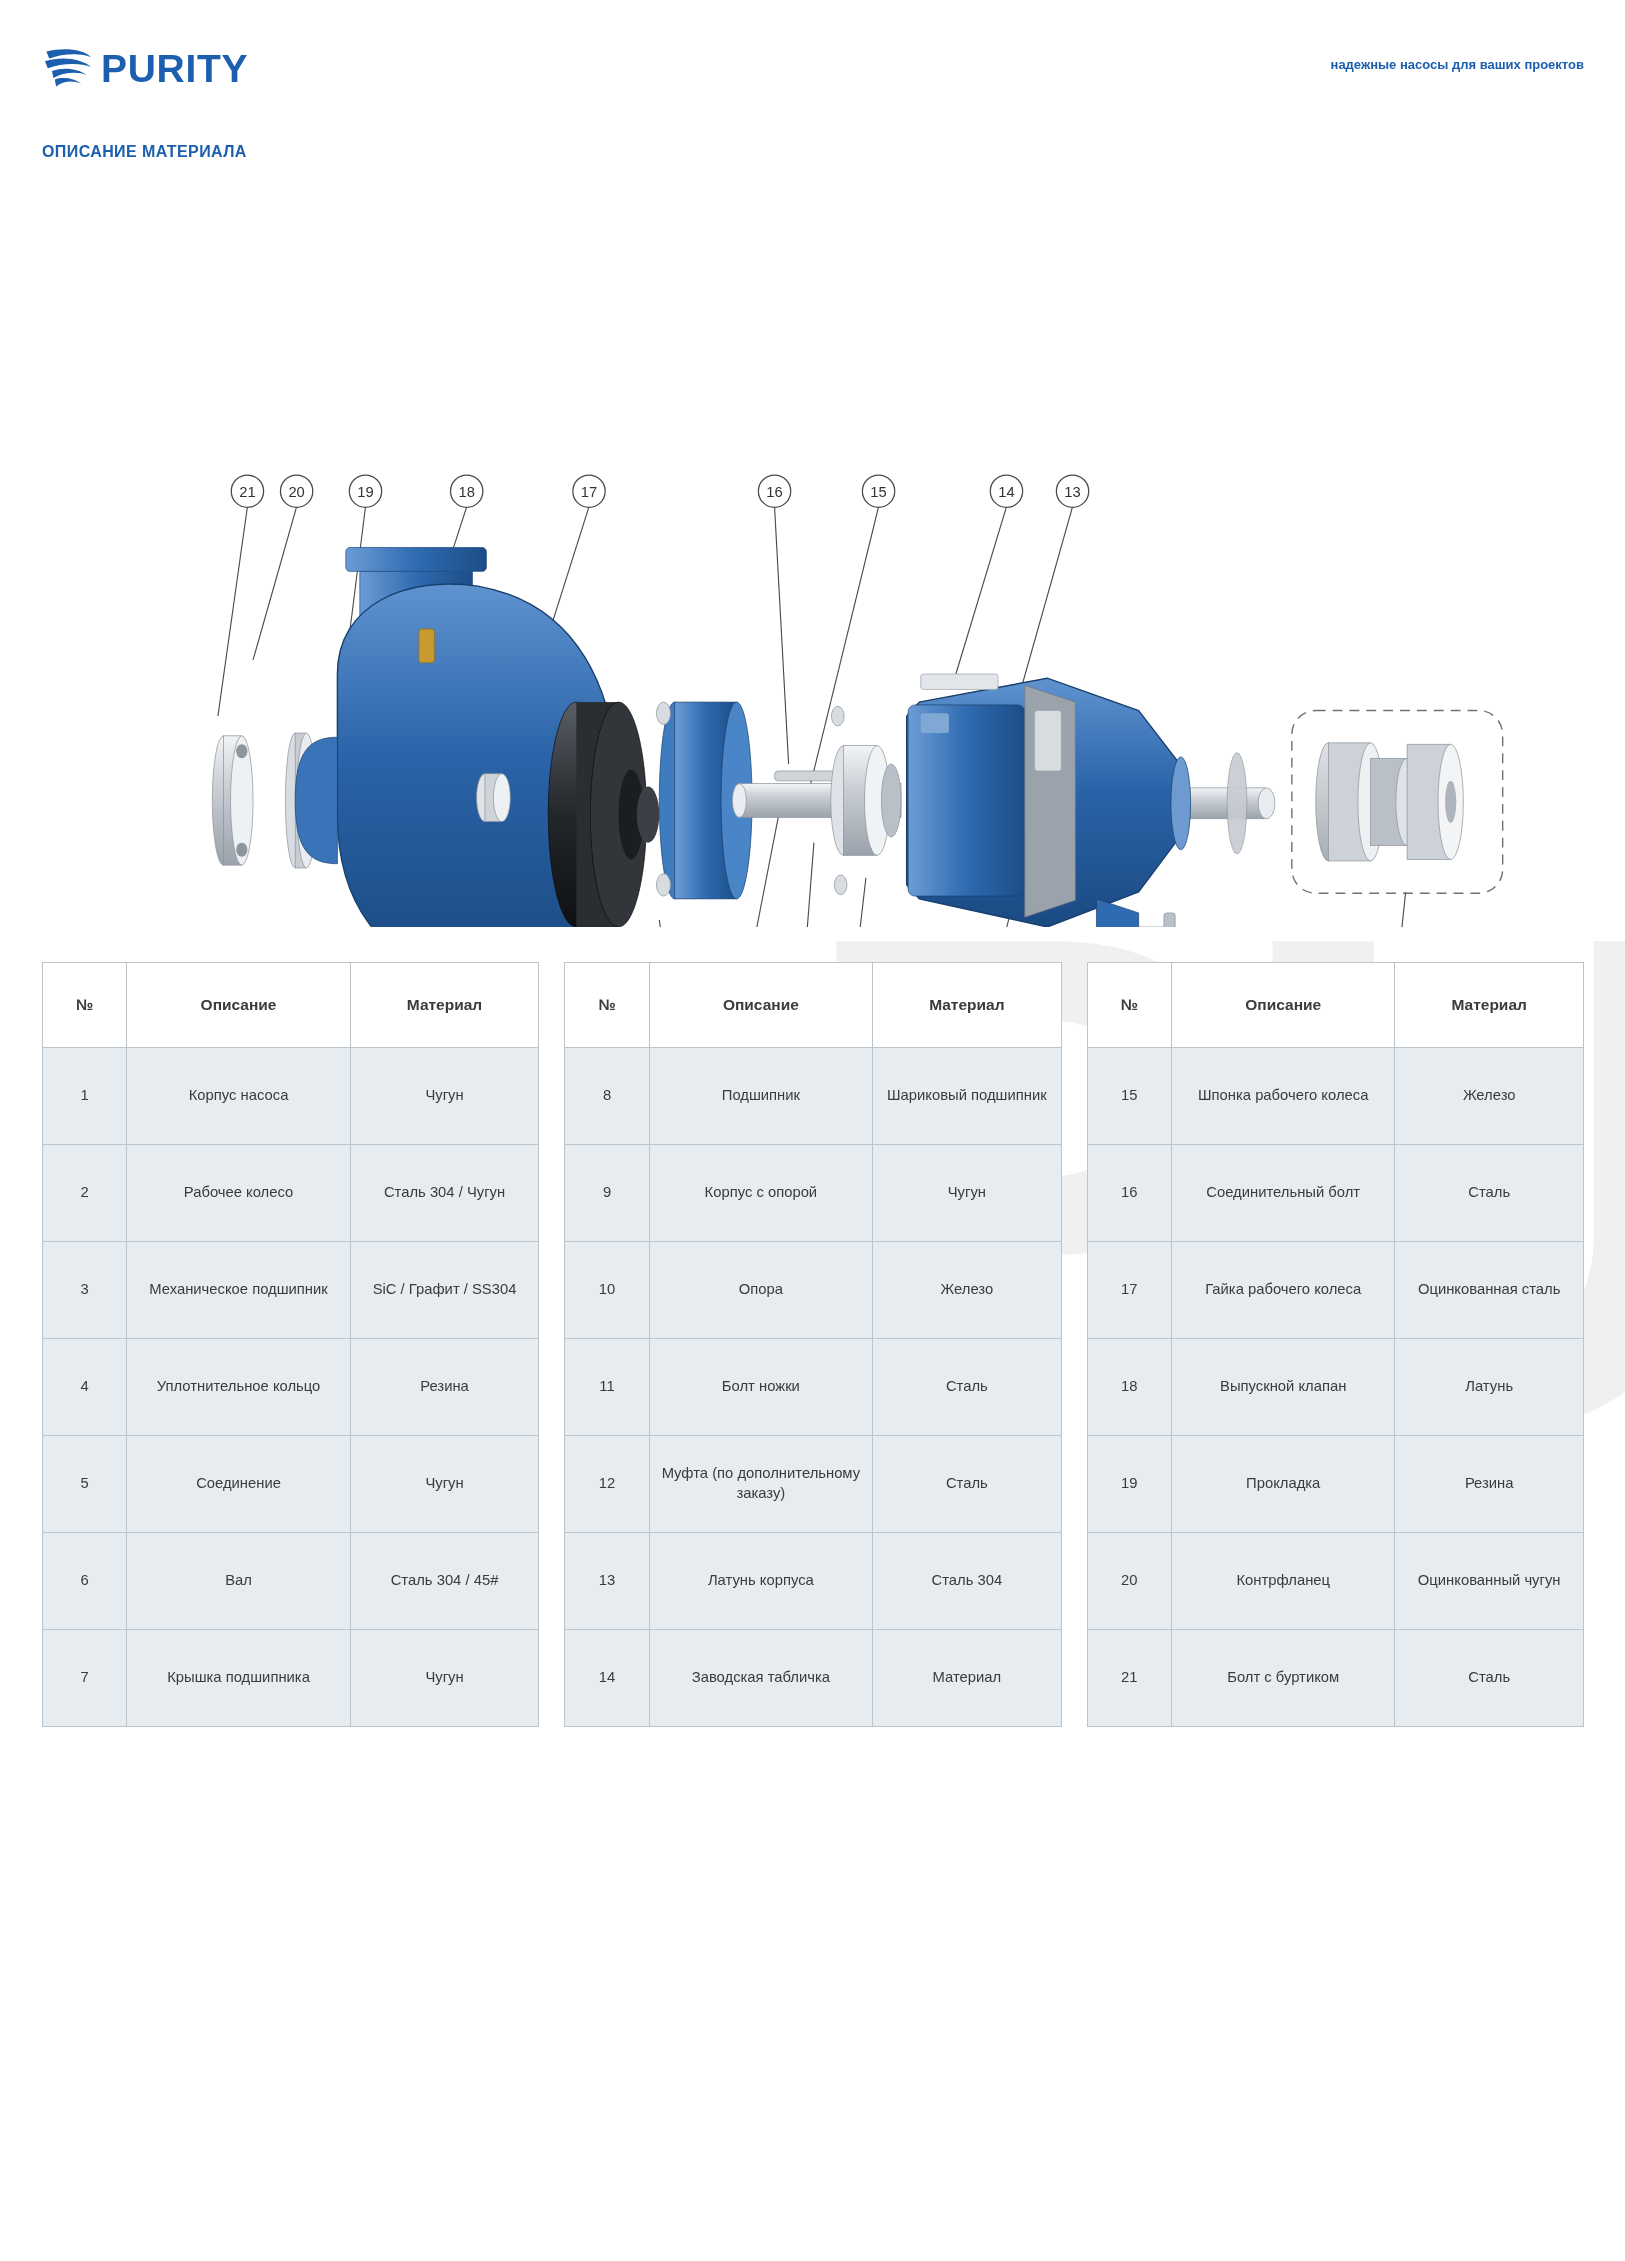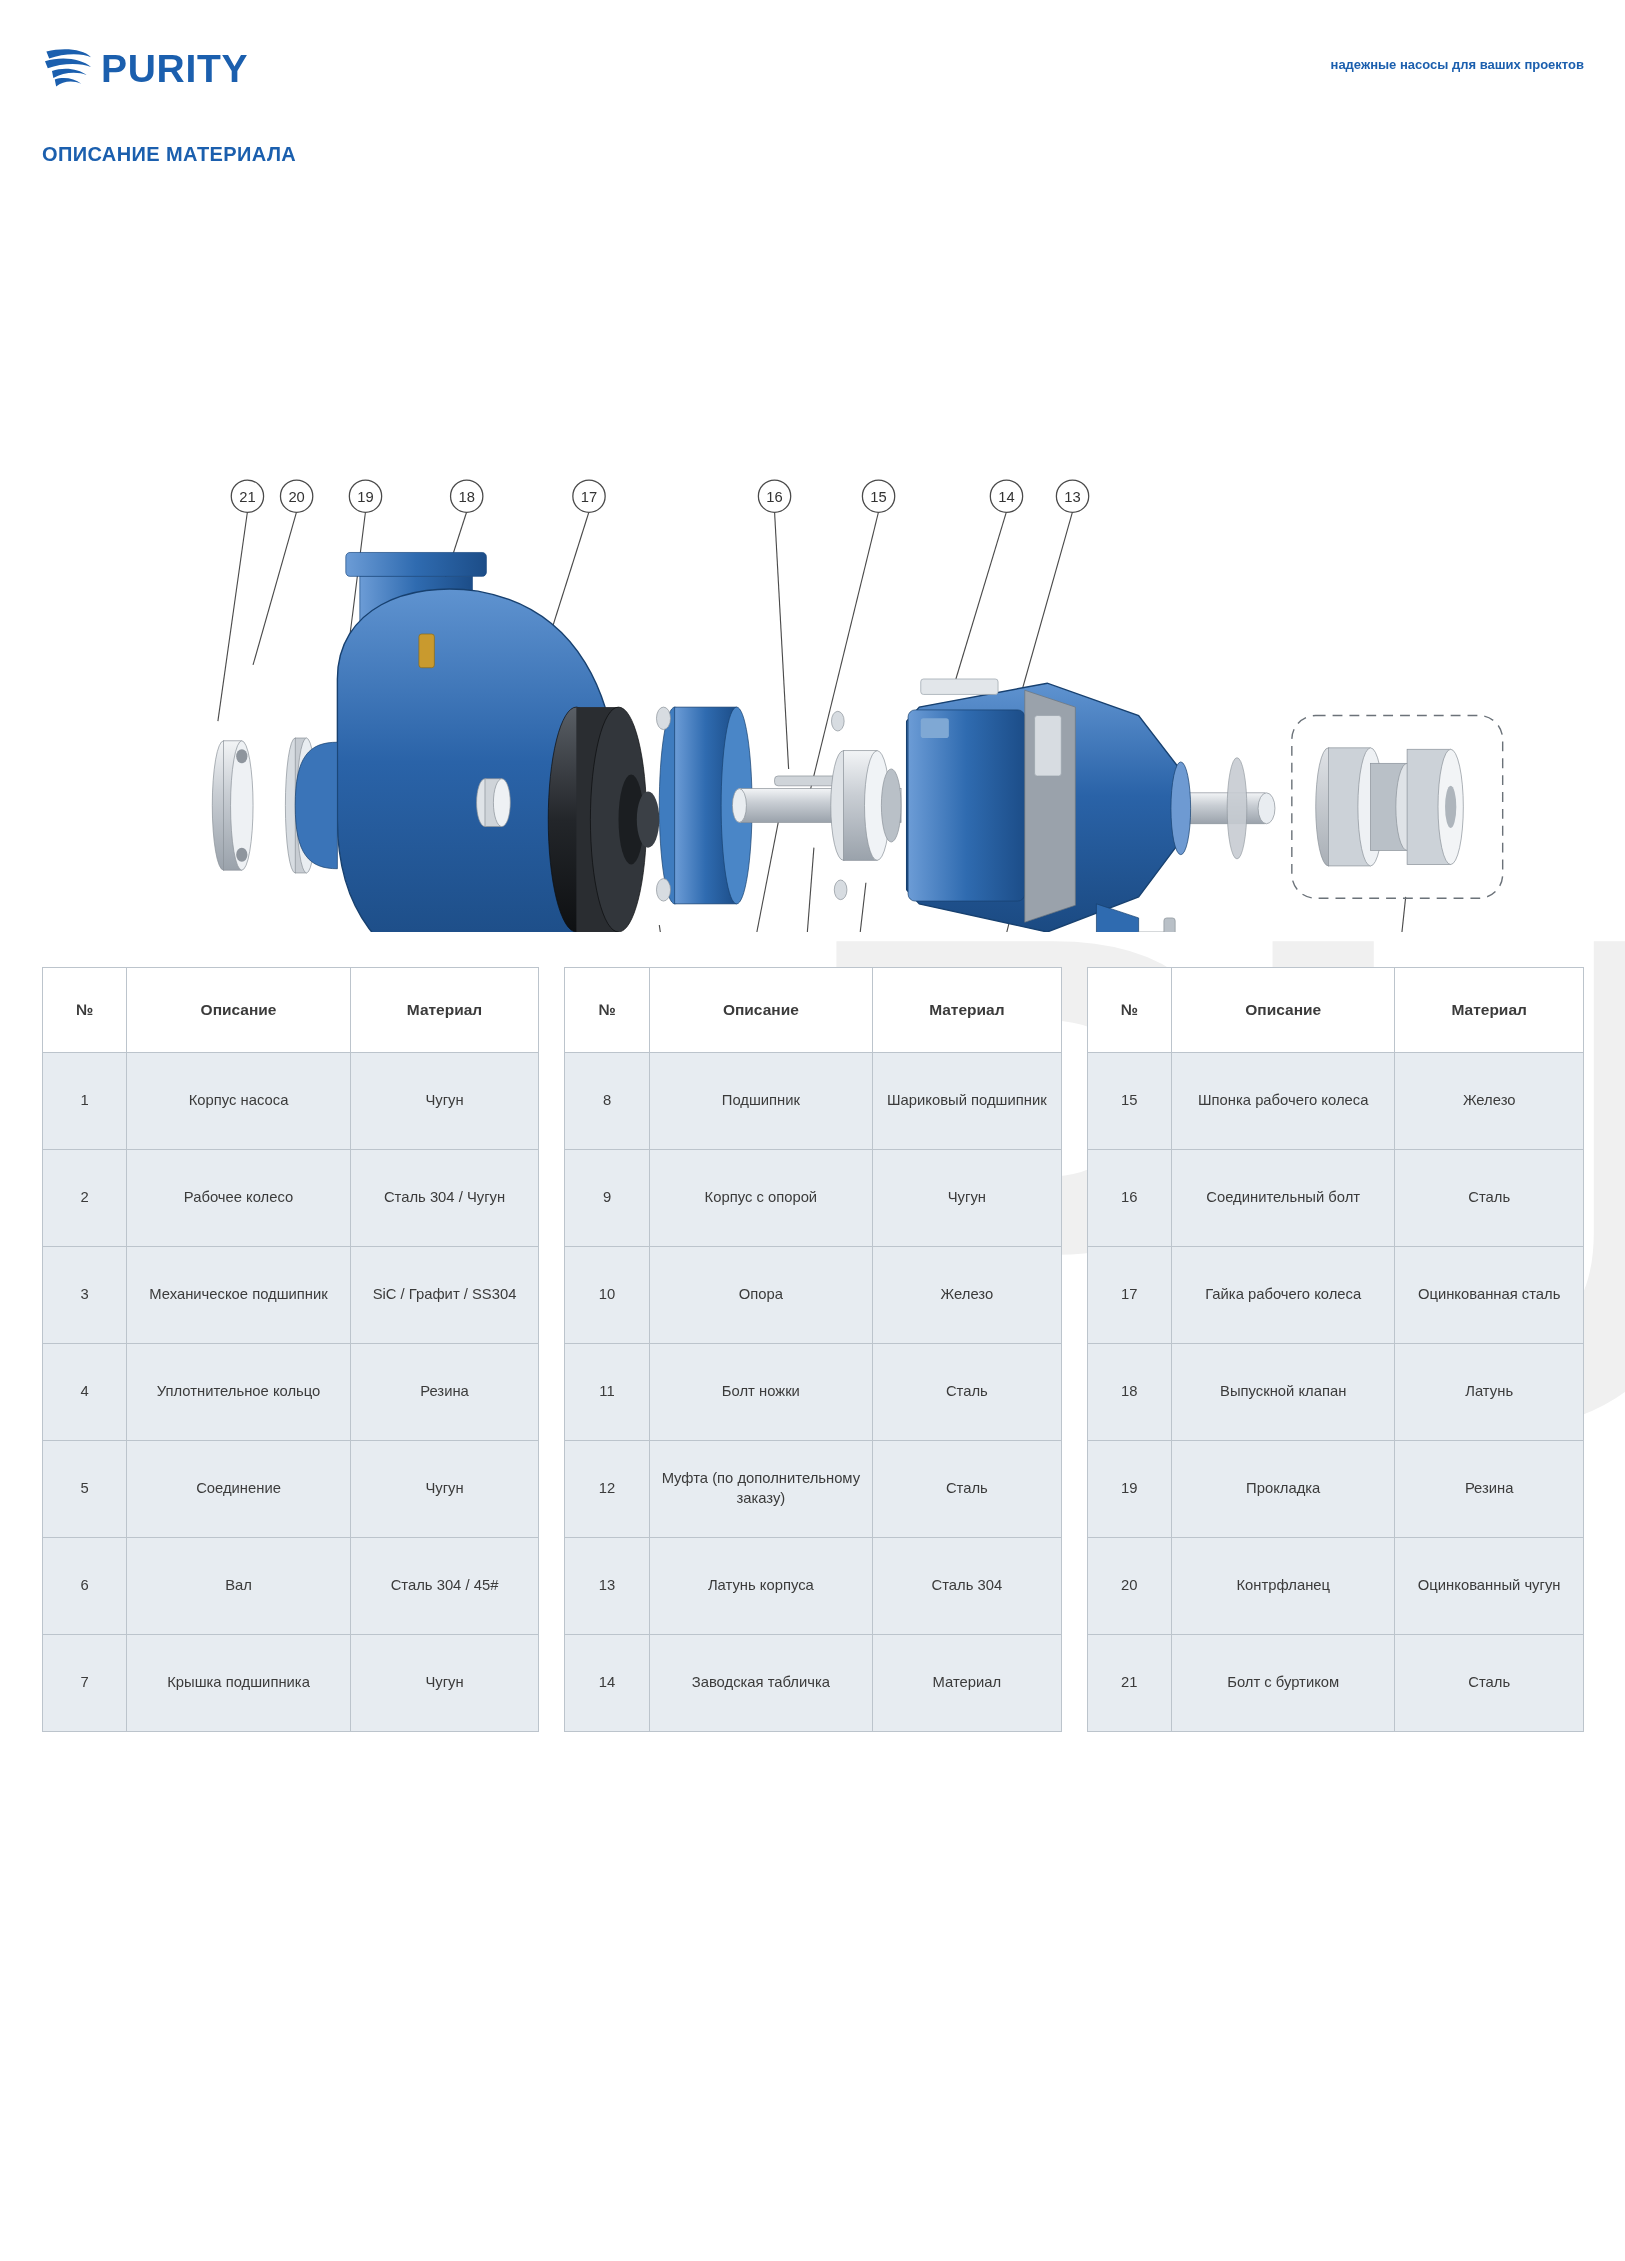--- a/index.html
+++ b/index.html
@@ -65,21 +65,21 @@
   }
   .tagline {
     font-size: 13px;
     color: #1b5fae;
     font-weight: bold;
   }
 
   
   .section-title {
     margin-top: 49px;
-    font-size: 20px;
+    font-size: 16px;
     font-weight: bold;
     color: #1b5fae;
     letter-spacing: 0.4px;
   }
 
   
   .diagram {
     position: relative;
     height: 773px;
     margin-top: 21px;

